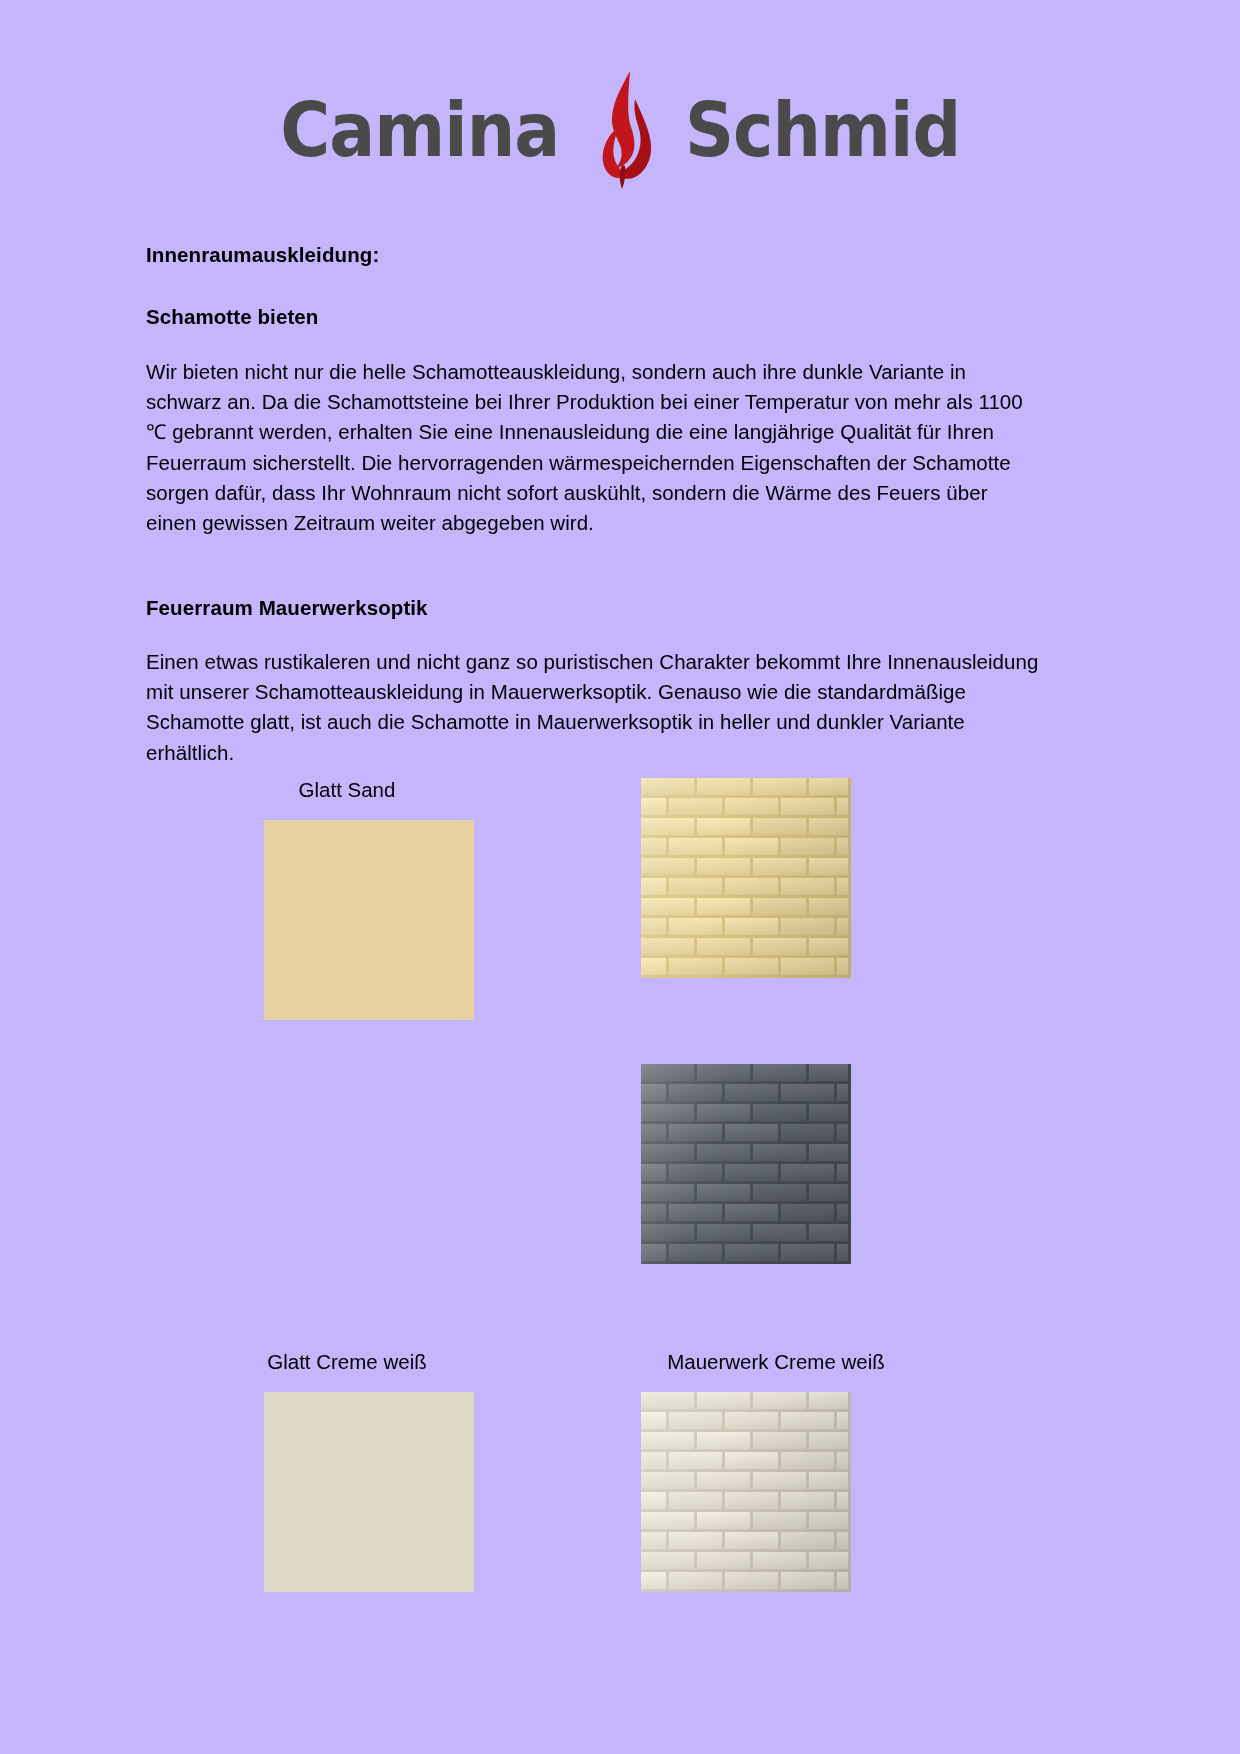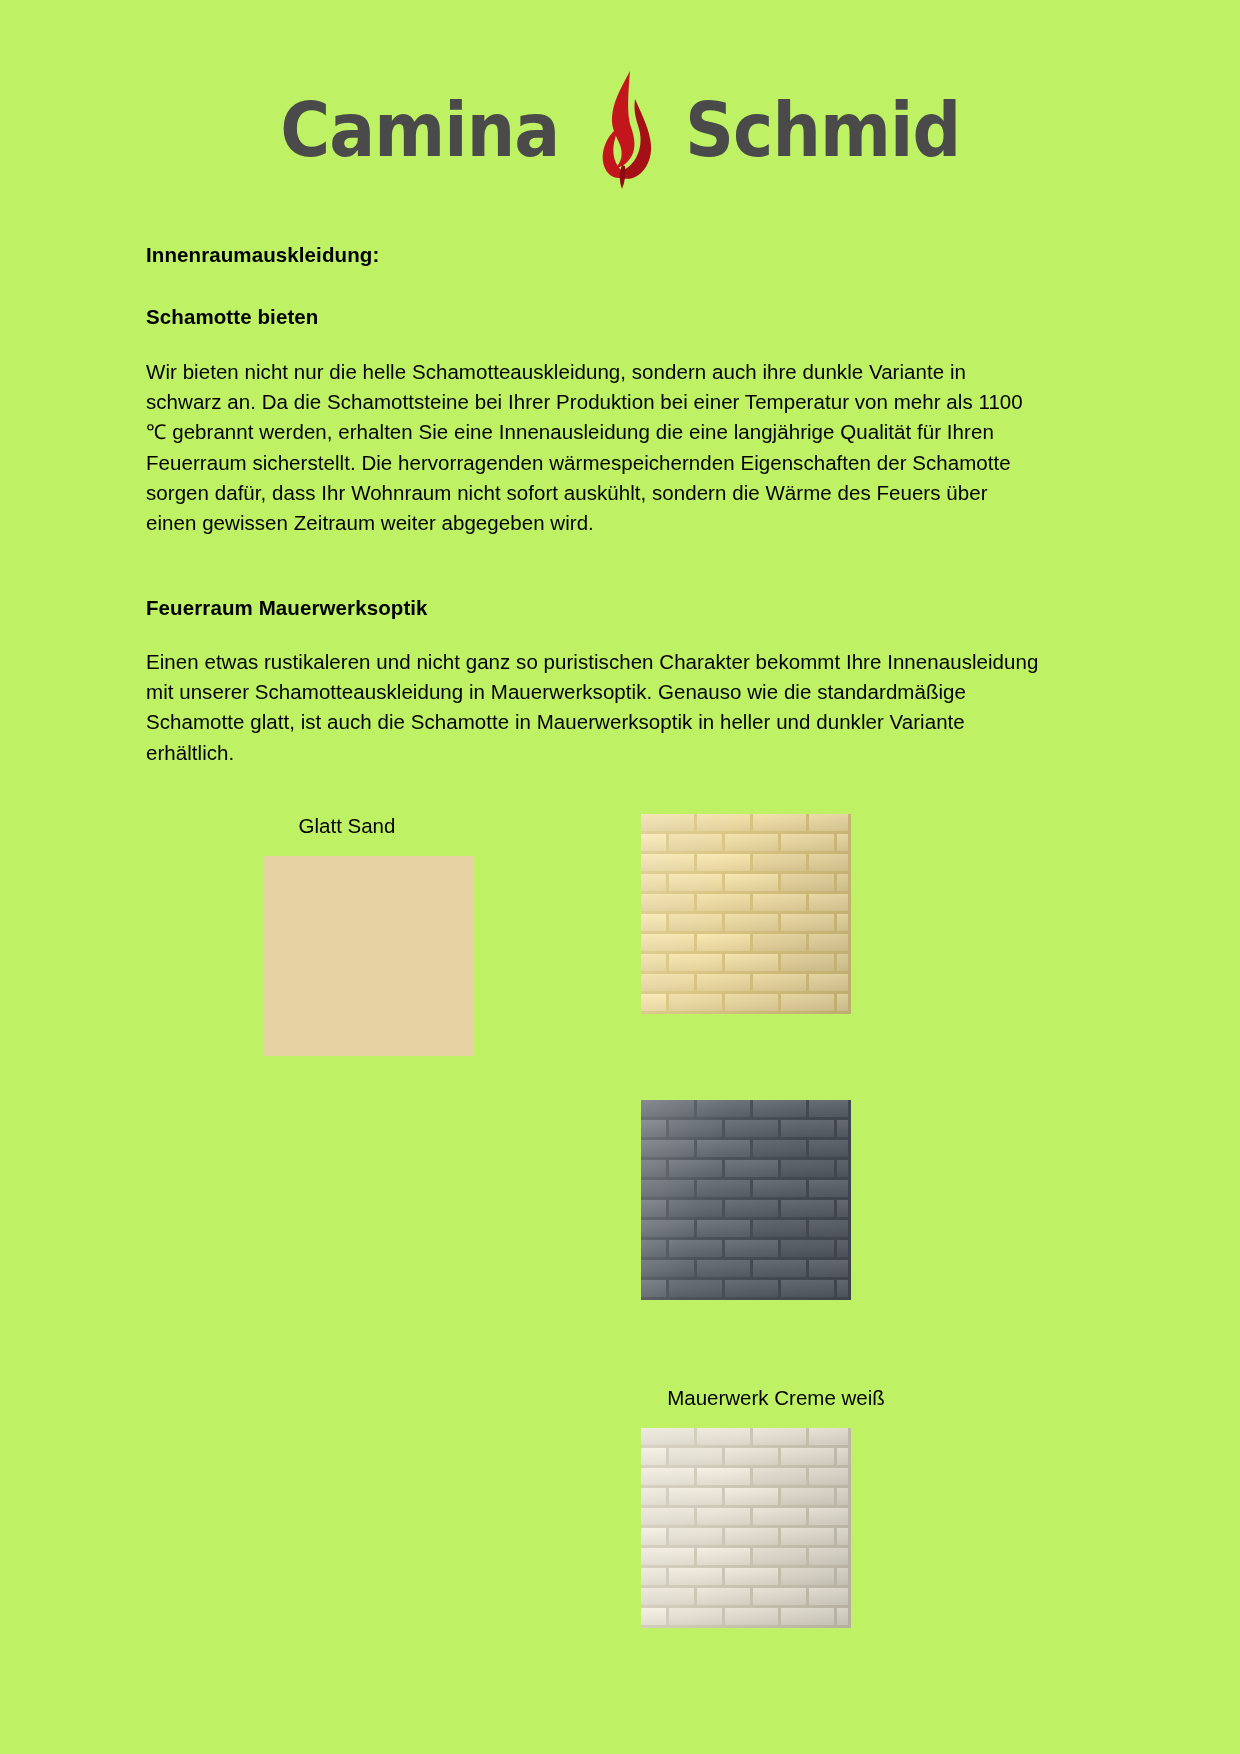--- a/index.html
+++ b/index.html
@@ -5,21 +5,21 @@
 <style>
   html, body {
     margin: 0;
     padding: 0;
     background: #ffffff;
   }
   .page {
     position: relative;
     width: 1240px;
     height: 1754px;
-    background: #bef264;
+    background: #c4b5fd;
     font-family: "Liberation Sans", sans-serif;
     color: #000000;
     overflow: hidden;
     box-sizing: border-box;
   }
 
   
   .logo-block {
     position: absolute;
     left: 0;
@@ -81,21 +81,20 @@
     width: 950px;
   }
   .swatch-row {
     position: relative;
     height: 286px;
   }
   .swatch-cell {
     position: absolute;
     top: 0;
     width: 420px;
-    margin-top: 36px;
   }
   .swatch-cell.col-left  { left: 0px; }
   .swatch-cell.col-right { left: 420px; }
 
   .swatch-caption {
     text-align: center;
     font-size: 20.5px;
     line-height: 24px;
     color: #000;
     height: 42px;
@@ -535,20 +534,24 @@
                 </div>
                 <div class="mortar-h" style="background: rgb(71, 77, 85);"></div>
               </div>
             </div>
             <div class="brick-sheen" style="background: linear-gradient(105deg, rgba(255, 255, 255, 0.22) 0%, rgba(255, 255, 255, 0.04) 35%, rgba(0, 0, 0, 0.05) 65%, rgba(0, 0, 0, 0.12) 100%);"></div>
           </div>
       </div>
     </div>
 
     <div class="swatch-row">
+      <div class="swatch-cell col-left">
+        <div class="swatch-caption col-left">Glatt Creme weiß</div>
+        <div class="swatch-img plain" style="background: rgb(221, 216, 198);"></div>
+      </div>
       <div class="swatch-cell col-right">
         <div class="swatch-caption">Mauerwerk Creme weiß</div>
         <div class="swatch-img brick">
             <div class="rows">
               <div class="brow">
                 <div class="brick-unit" style="width: 56px; background: linear-gradient(rgb(234, 229, 215) 0%, rgb(225, 220, 206) 48%, rgb(213, 208, 194) 100%);">
                   <div class="mortar-v" style="background: rgb(205, 199, 181);"></div>
                 </div>
                 <div class="brick-unit" style="width: 56px; background: linear-gradient(rgb(237, 232, 218) 0%, rgb(227, 222, 208) 48%, rgb(215, 210, 196) 100%);">
                   <div class="mortar-v" style="background: rgb(205, 199, 181);"></div>

